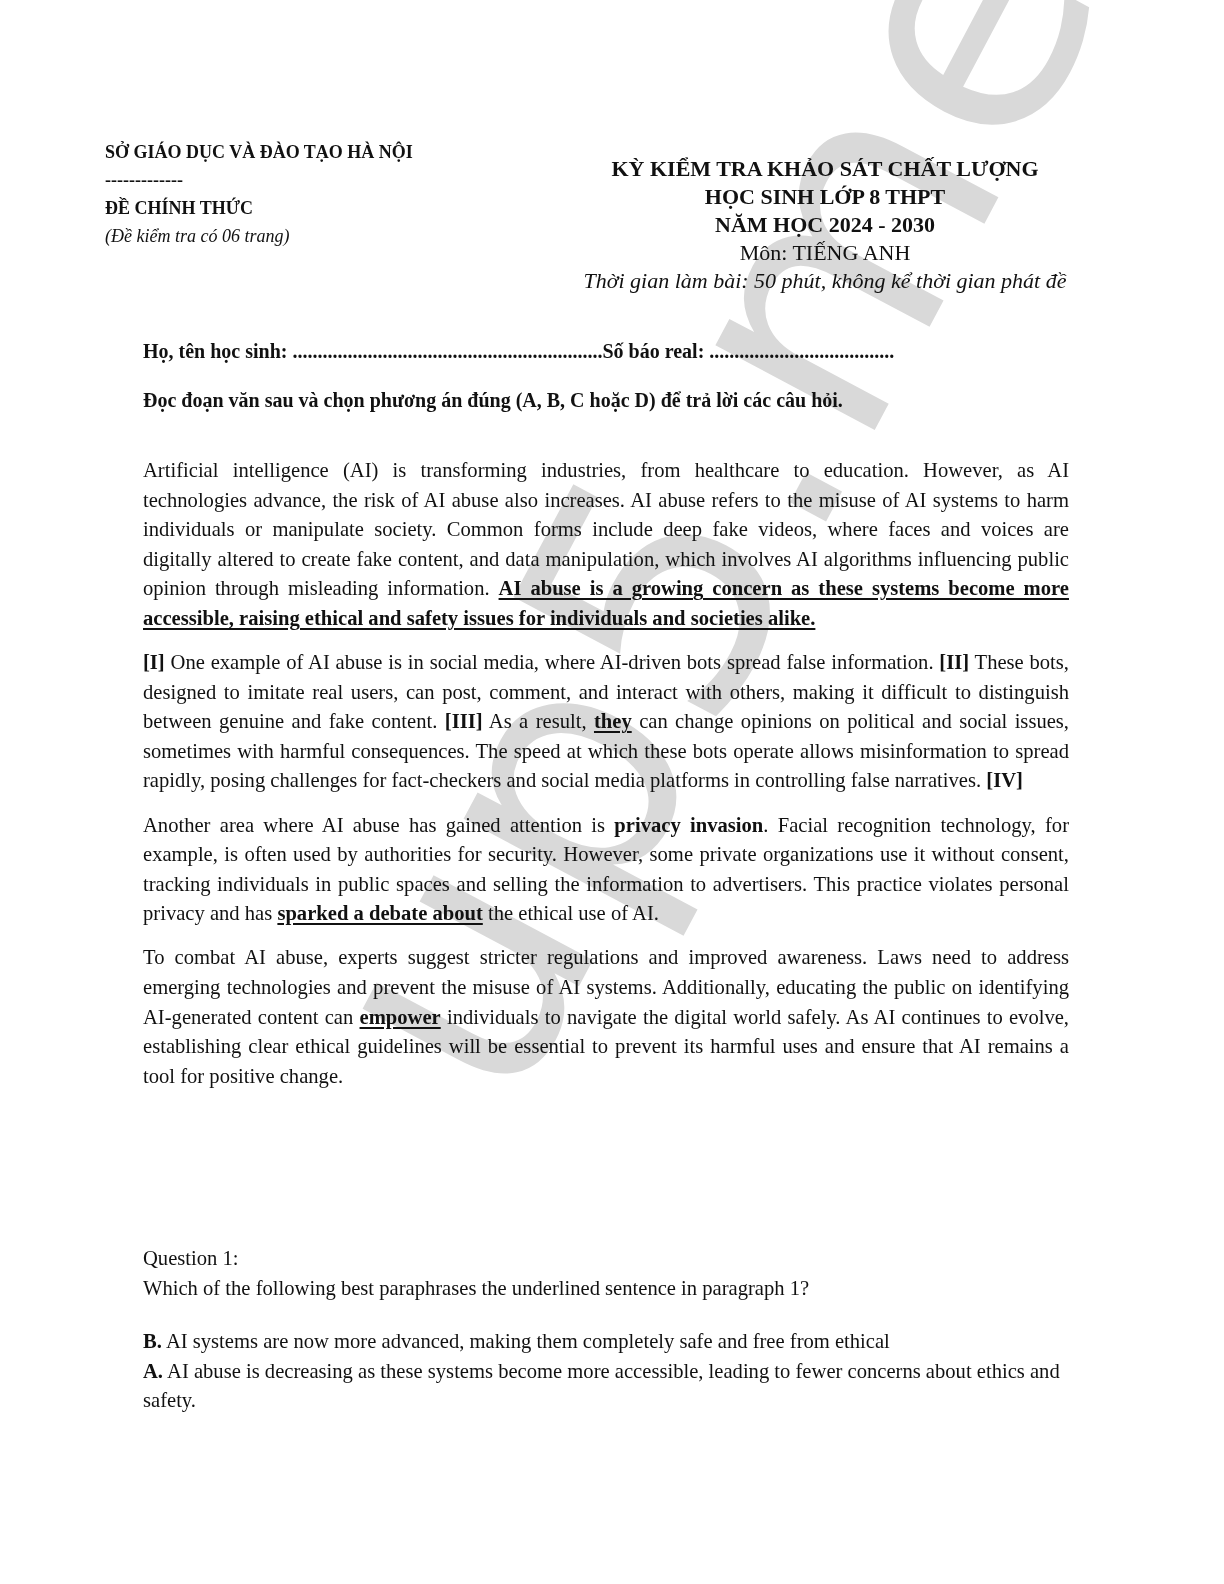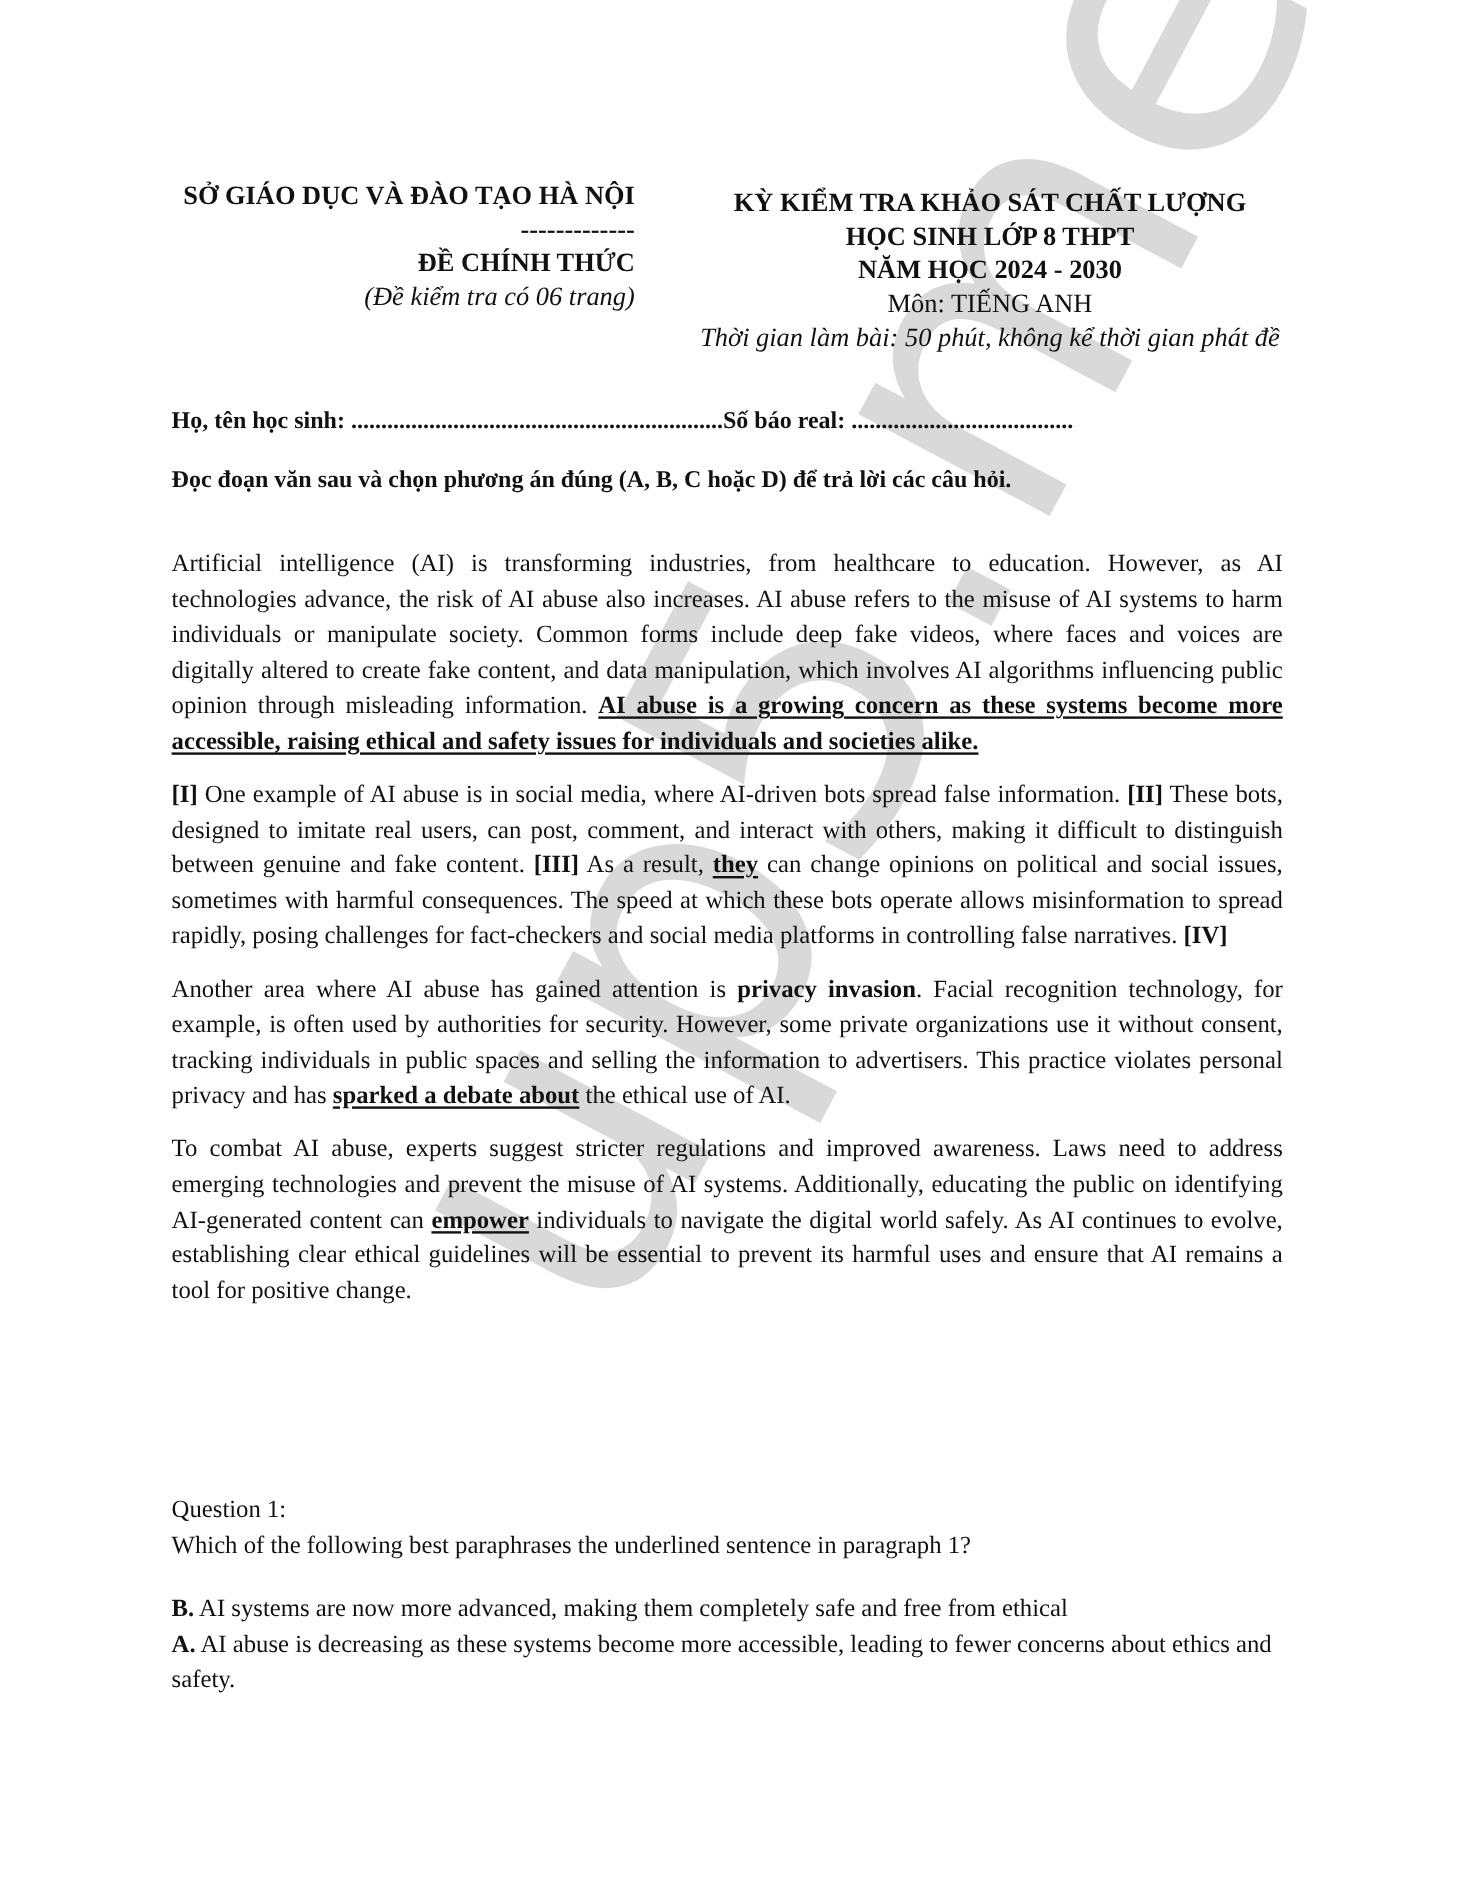--- a/index.html
+++ b/index.html
@@ -14,22 +14,22 @@
     font-family: "DejaVu Sans", "Liberation Sans", sans-serif;
     font-size: 330px; color: #d9d9d9; letter-spacing: 4px;
     transform: rotate(-62deg); transform-origin: 50% 50%;
     white-space: nowrap; z-index: 0; line-height: 1;
     left: 180px; top: 520px; width: 860px; text-align: center;
   }
 
   .content { position: absolute; left: 0; top: 0; width: 1224px; z-index: 1; }
 
   .hdr-left {
-    position: absolute; left: 105px; top: 149px; width: 424px; text-align: right;
-    font-size: 22px; line-height: 28px;
+    position: absolute; left: 105px; top: 138px; width: 424px; text-align: left;
+    font-size: 18px; line-height: 28px;
   }
   .hdr-left .b { font-weight: bold; }
   .hdr-left .i { font-style: italic; }
   .hdr-right {
     position: absolute; left: 555px; top: 155px; width: 540px; text-align: center;
     font-size: 22px; line-height: 28px;
   }
   .hdr-right .b { font-weight: bold; }
   .hdr-right .i { font-style: italic; }
 

